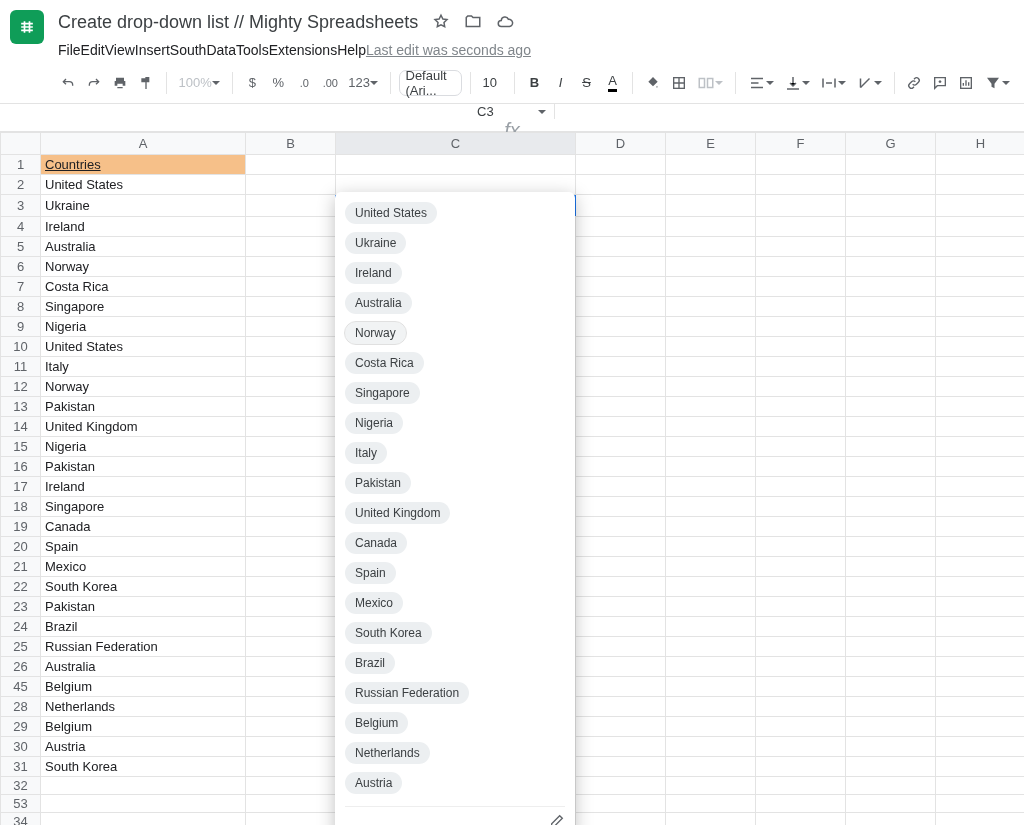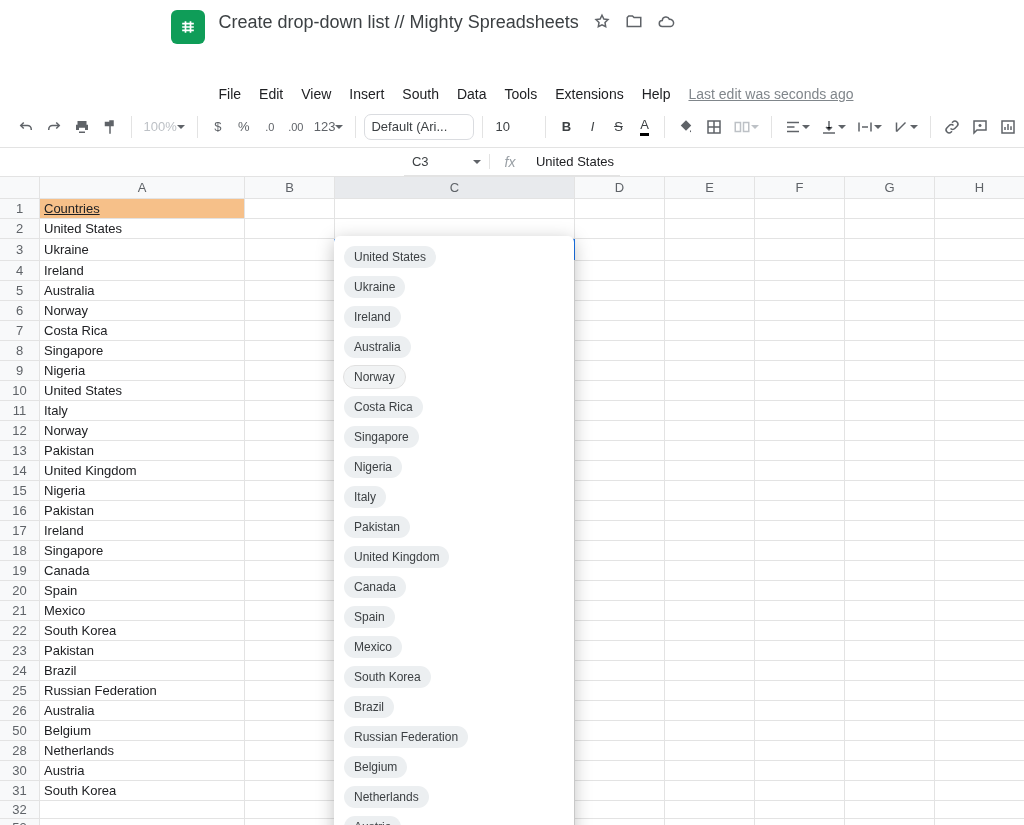--- a/index.html
+++ b/index.html
@@ -1,46 +1,46 @@
 <!DOCTYPE html>
 <html><head>
 <meta charset="utf-8">
 <style>
   * { box-sizing: border-box; }
   html, body { margin:0; padding:0; font-family: Arial, "Helvetica Neue", sans-serif; font-size:13px; color:#202124; background:#fff; width:1024px; height:825px; overflow:hidden; }
-  .app { display:flex; flex-direction:column; height:100%;align-items:center; }
+  .app { display:flex; flex-direction:column; height:100%; }
 
   
   .titlebar { display:flex; align-items:flex-start; padding:8px 10px 0 10px; }
   .logo { width:34px; height:34px; border-radius:6px; background:#0f9d58; display:flex; align-items:center; justify-content:center; margin-right:14px; margin-top:2px; flex-shrink:0;}
   .logo svg { width:20px; height:20px; }
   .titleblock { flex:1; display:flex; flex-direction:column; }
   .titlerow { display:flex; align-items:center; gap:14px; height:28px; }
   .doc-title { font-size:18px; color:#3c4043; letter-spacing:0; }
   .title-icon { color:#5f6368; display:inline-flex; }
-  .menurow { display:flex; align-items:center; gap:18px; height:28px; font-size:14px; color:#202124;margin-top:44px; }
+  .menurow { display:flex; align-items:center; height:28px; font-size:14px; color:#202124; }
   .menurow .menuitem { cursor:pointer; }
   .lastedit { color:#80868b; text-decoration:underline; cursor:pointer; }
 
   
   .toolbar { display:flex; align-items:center; gap:2px; padding:4px 10px 6px 56px; border-bottom:1px solid #e3e3e3; height:40px; }
   .tbtn { min-width:24px; height:26px; display:inline-flex; align-items:center; justify-content:center; color:#5f6368; padding:0 4px; cursor:pointer; border-radius:2px; font-size:13px; }
   .tbtn svg { width:18px; height:18px; }
   .tsep { width:1px; height:22px; background:#e3e3e3; margin:0 6px; }
   .tdrop { display:inline-flex; align-items:center; color:#5f6368; padding:0 4px; height:26px; cursor:pointer; }
   .tdrop .caret { border-left:4px solid transparent; border-right:4px solid transparent; border-top:4px solid #5f6368; }
   .font-box { width:110px; border:1px solid #dadce0; border-radius:7px; height:26px; display:flex; align-items:center; padding:0 6px; justify-content:space-between; color:#3c4043; font-size:13px;}
   .size-box { width:46px; display:flex; align-items:center; justify-content:space-between; padding:0 4px; color:#3c4043;}
   .textcolor-underline { border-bottom:3px solid #000; padding-bottom:1px;}
 
   
-  .fbar { display:flex; align-items:center; height:28px; border-bottom:1px solid #e3e3e3; }
+  .fbar { display:flex; align-items:center; height:28px; border-bottom:1px solid #e3e3e3;flex-direction:column; }
   .namebox { width:86px; border-right:1px solid #e3e3e3; display:flex; align-items:center; padding:0 8px; justify-content:space-between; color:#3c4043; font-size:13px;}
   .namebox .caret { border-left:4px solid transparent; border-right:4px solid transparent; border-top:4px solid #5f6368;}
-  .fx { width:40px; text-align:center; color:#9aa0a6; font-style:italic; font-size:14px;}
+  .fx { width:40px; text-align:center; color:#9aa0a6; font-style:italic; font-size:20px;}
   .formula-input { flex:1; padding:0 6px; color:#202124; font-size:13px; }
 
   
   .grid-wrap { position:relative; flex:1; overflow:hidden; }
   table.grid { border-collapse:collapse; table-layout:fixed; width:100%; }
   table.grid th, table.grid td { border:1px solid #e3e3e3; font-size:13px; font-weight:400; padding:0; height:18px; }
   table.grid thead th { background:#f8f9fa; color:#5f6368; height:22px; text-align:center; }
   table.grid .corner { width:40px; background:#f8f9fa;}
   table.grid .rowhead { width:40px; background:#f8f9fa; color:#5f6368; text-align:center; }
   table.grid td .cell { padding:2px 4px; white-space:nowrap; overflow:hidden; }
@@ -967,21 +967,21 @@
               <div class="cell"></div>
             </td>
             <td>
               <div class="cell"></div>
             </td>
             <td>
               <div class="cell"></div>
             </td>
           </tr>
           <tr>
-            <th class="rowhead">50</th>
+            <th class="rowhead">45</th>
             <td>
               <div class="cell">Belgium</div>
             </td>
             <td>
               <div class="cell"></div>
             </td>
             <td>
               <div class="cell"></div>
             </td>
             <td>
@@ -997,20 +997,47 @@
               <div class="cell"></div>
             </td>
             <td>
               <div class="cell"></div>
             </td>
           </tr>
           <tr>
             <th class="rowhead">28</th>
             <td>
               <div class="cell">Netherlands</div>
+            </td>
+            <td>
+              <div class="cell"></div>
+            </td>
+            <td>
+              <div class="cell"></div>
+            </td>
+            <td>
+              <div class="cell"></div>
+            </td>
+            <td>
+              <div class="cell"></div>
+            </td>
+            <td>
+              <div class="cell"></div>
+            </td>
+            <td>
+              <div class="cell"></div>
+            </td>
+            <td>
+              <div class="cell"></div>
+            </td>
+          </tr>
+          <tr>
+            <th class="rowhead">29</th>
+            <td>
+              <div class="cell">Belgium</div>
             </td>
             <td>
               <div class="cell"></div>
             </td>
             <td>
               <div class="cell"></div>
             </td>
             <td>
               <div class="cell"></div>
             </td>

